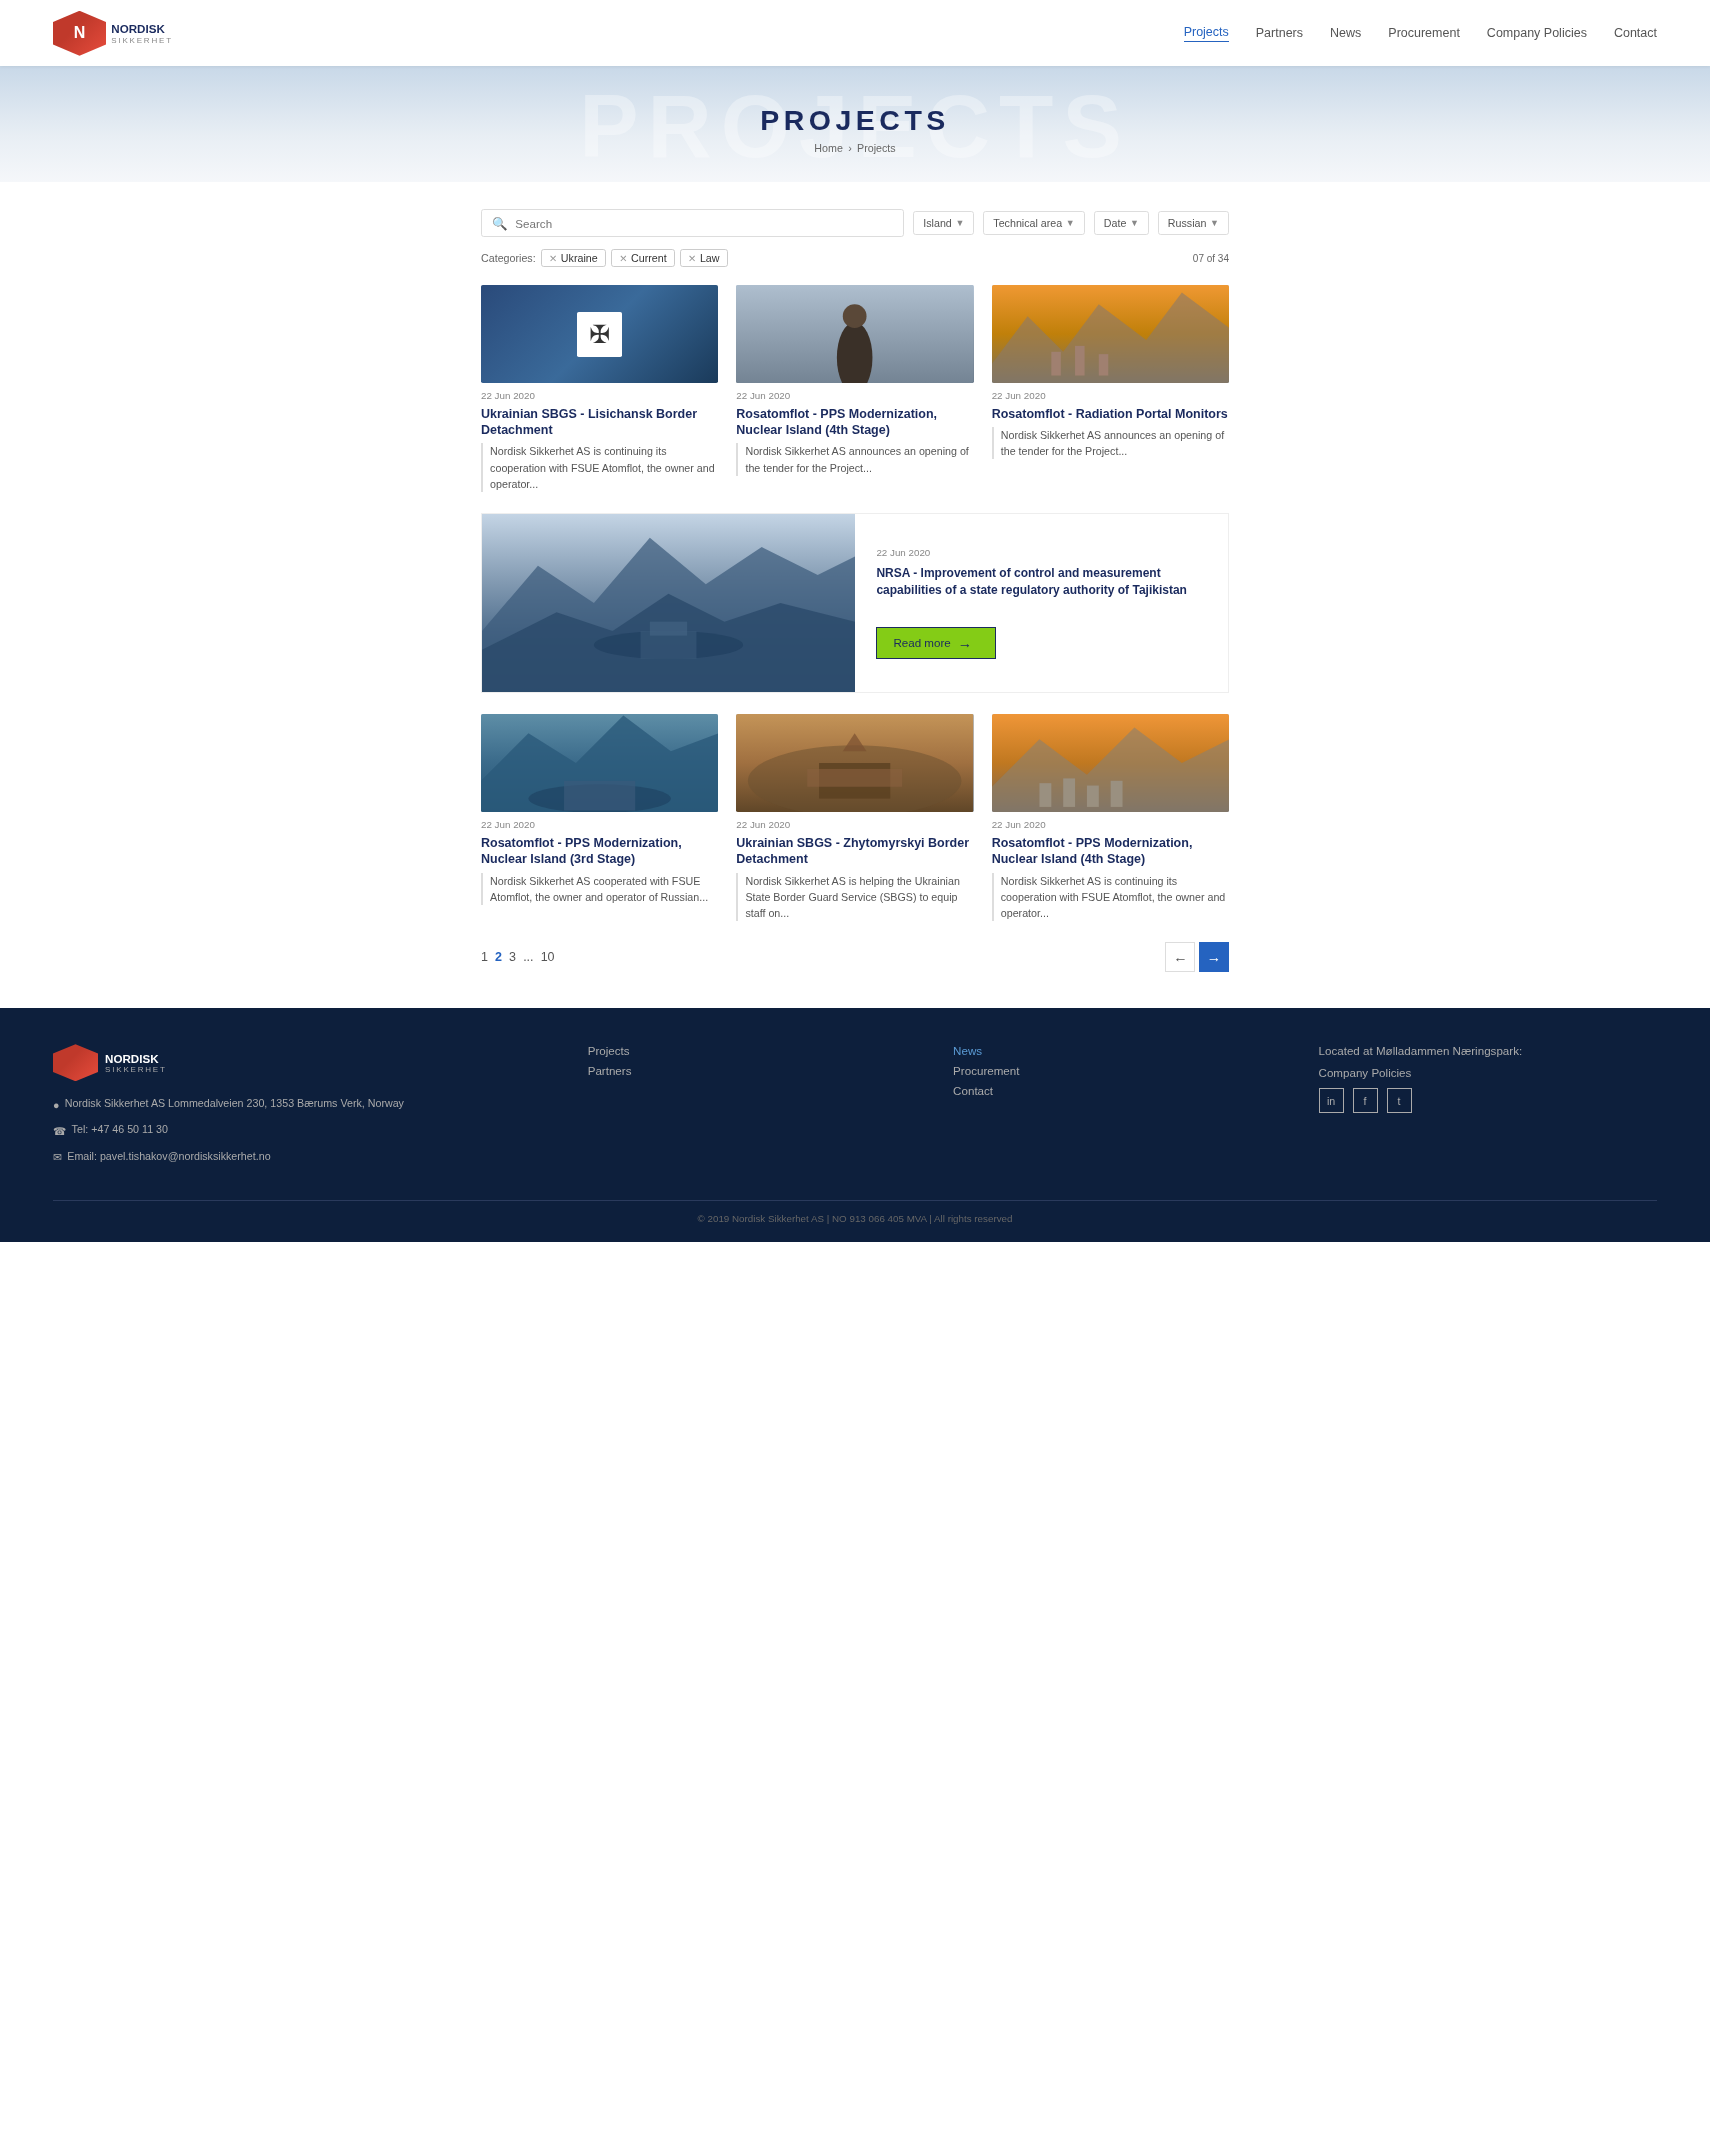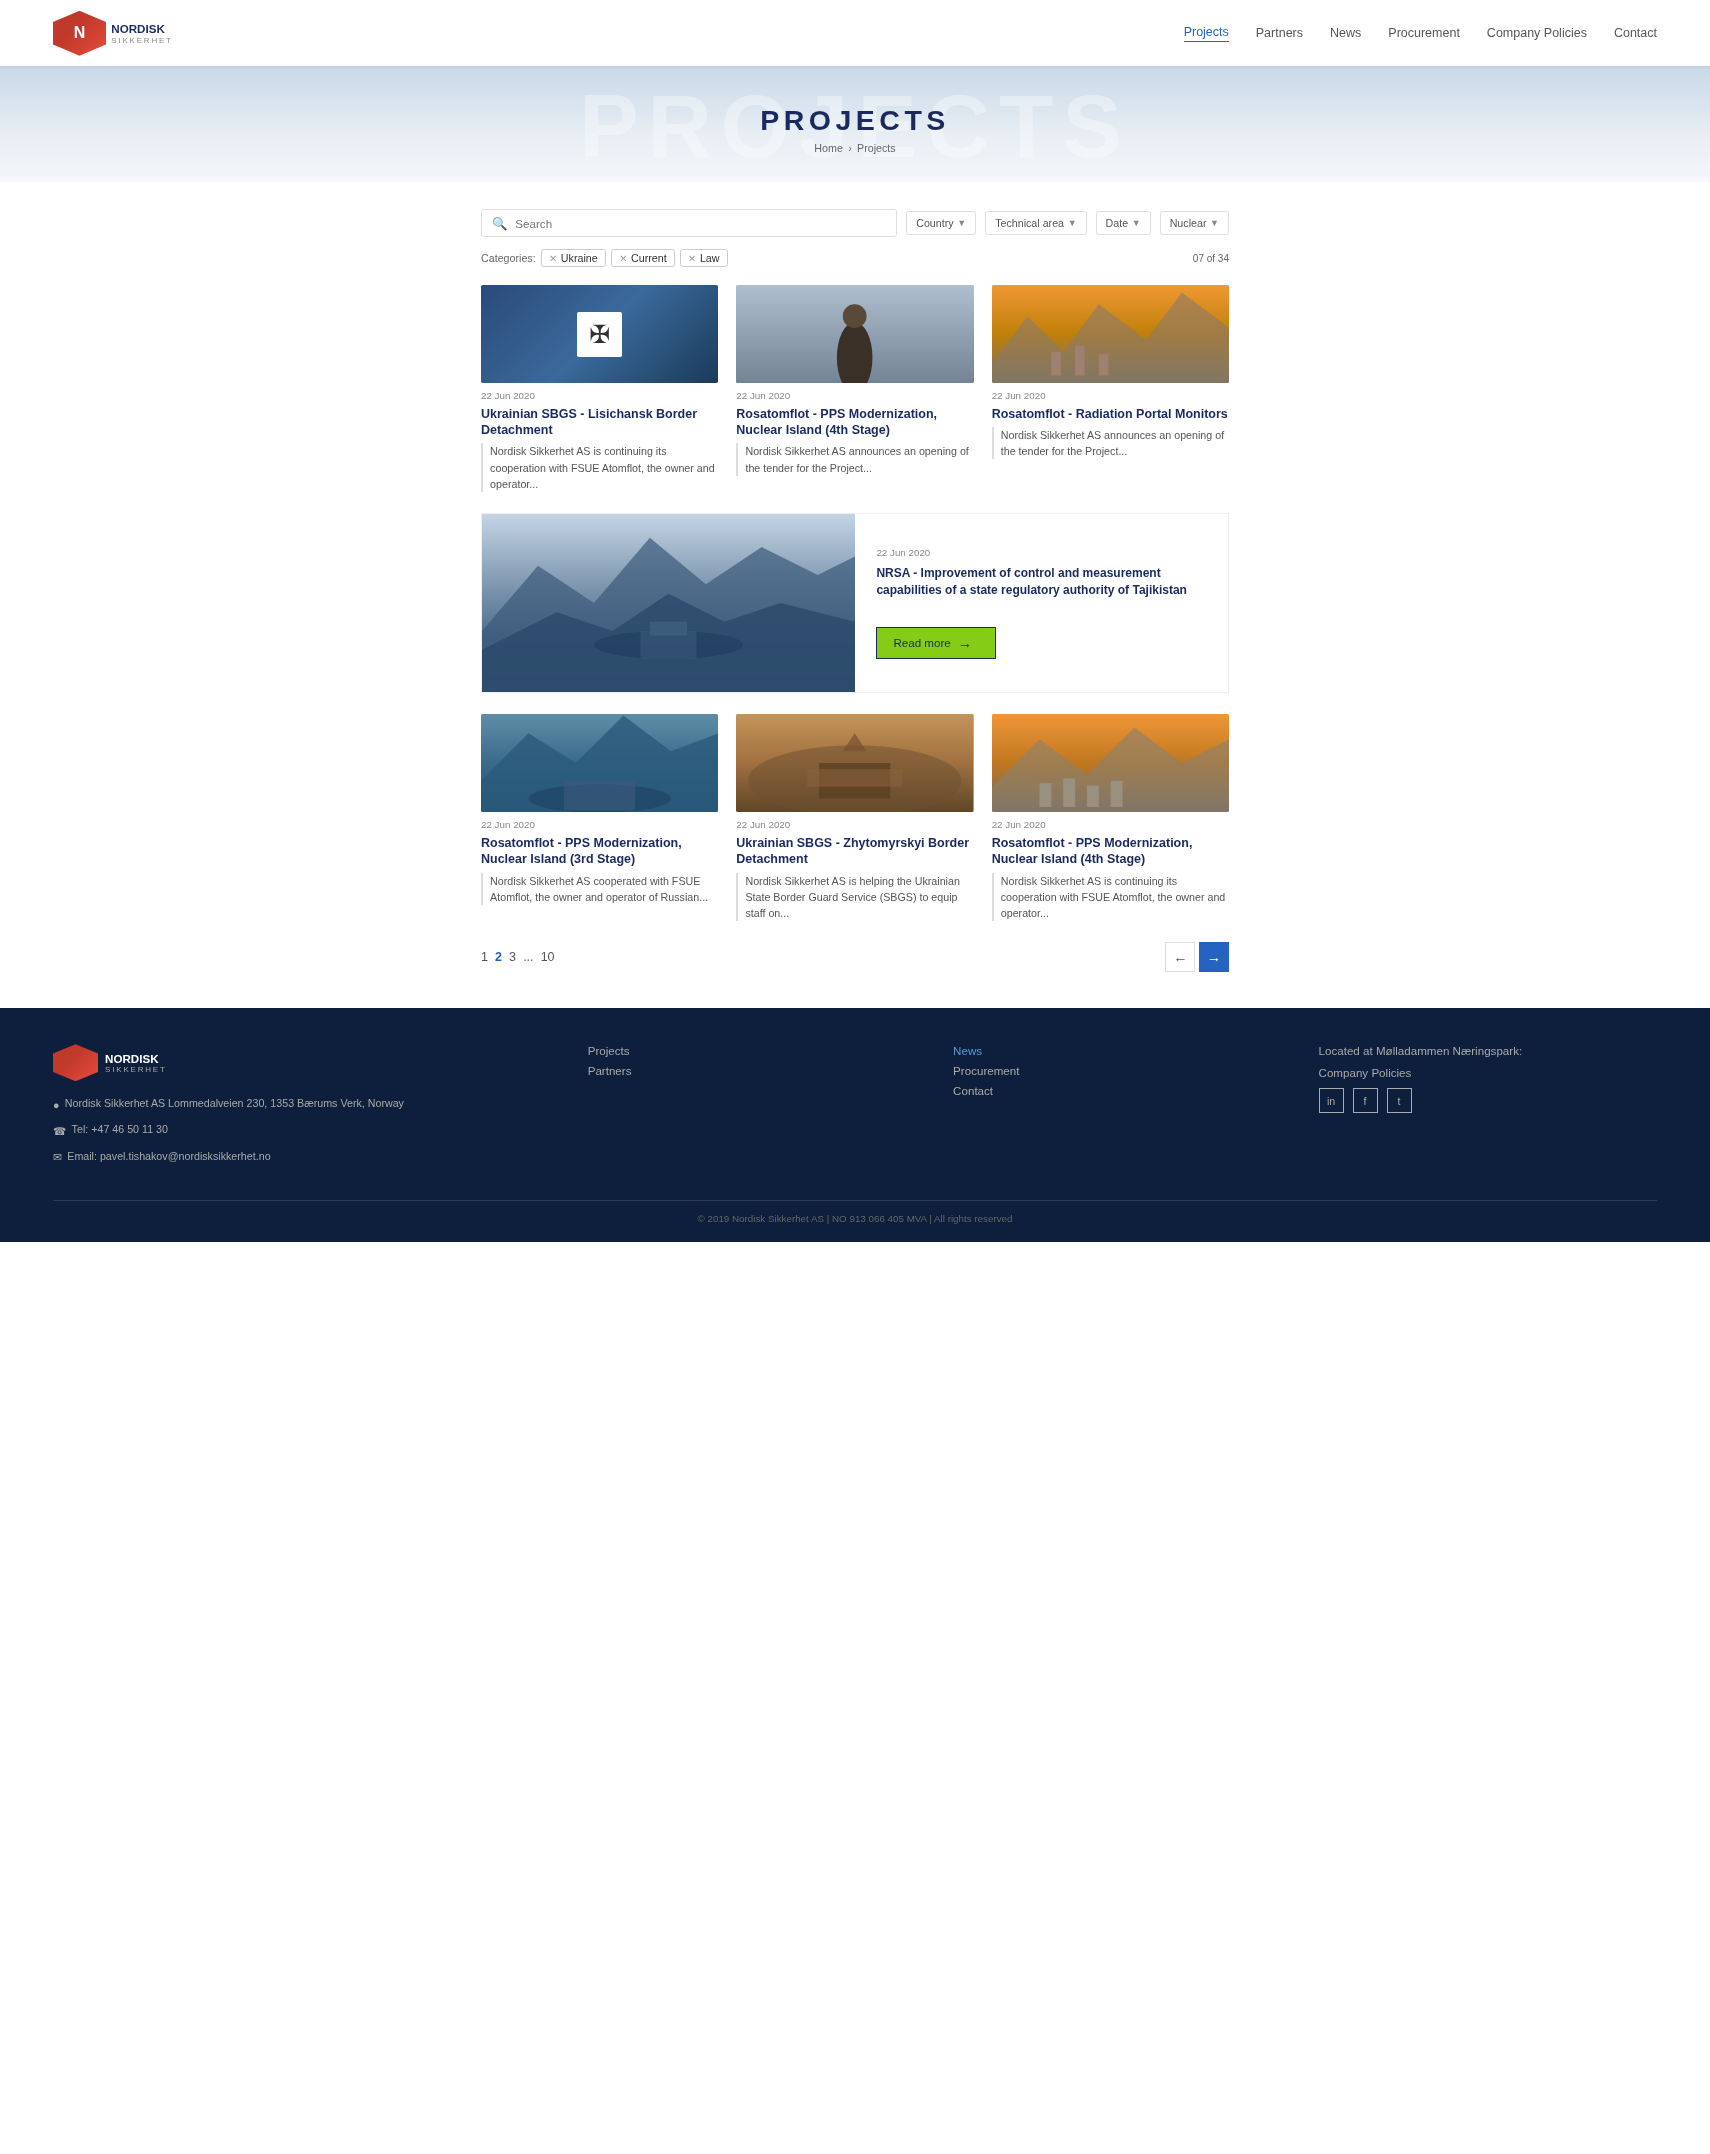--- a/index.html
+++ b/index.html
@@ -325,33 +325,33 @@
   </div>
 </div>
 
 <div class="filters-section">
   <div class="filters-top">
     <div class="search-box">
       <span class="search-icon">🔍</span>
       <input class="search-input" type="text" placeholder="Search" style="">
     </div>
     <div class="filter-dropdown">
-      <span>Country</span>
+      <span>Island</span>
       <span class="chevron">▼</span>
     </div>
     <div class="filter-dropdown">
       <span>Technical area</span>
       <span class="chevron">▼</span>
     </div>
     <div class="filter-dropdown">
       <span>Date</span>
       <span class="chevron">▼</span>
     </div>
     <div class="filter-dropdown">
-      <span>Nuclear</span>
+      <span>Russian</span>
       <span class="chevron">▼</span>
     </div>
   </div>
   <div class="filters-bottom">
     <div class="categories-area">
       <span>Categories:</span>
       <div class="tag">
         <span class="tag-x">✕</span>
         <span>Ukraine</span>
       </div>

